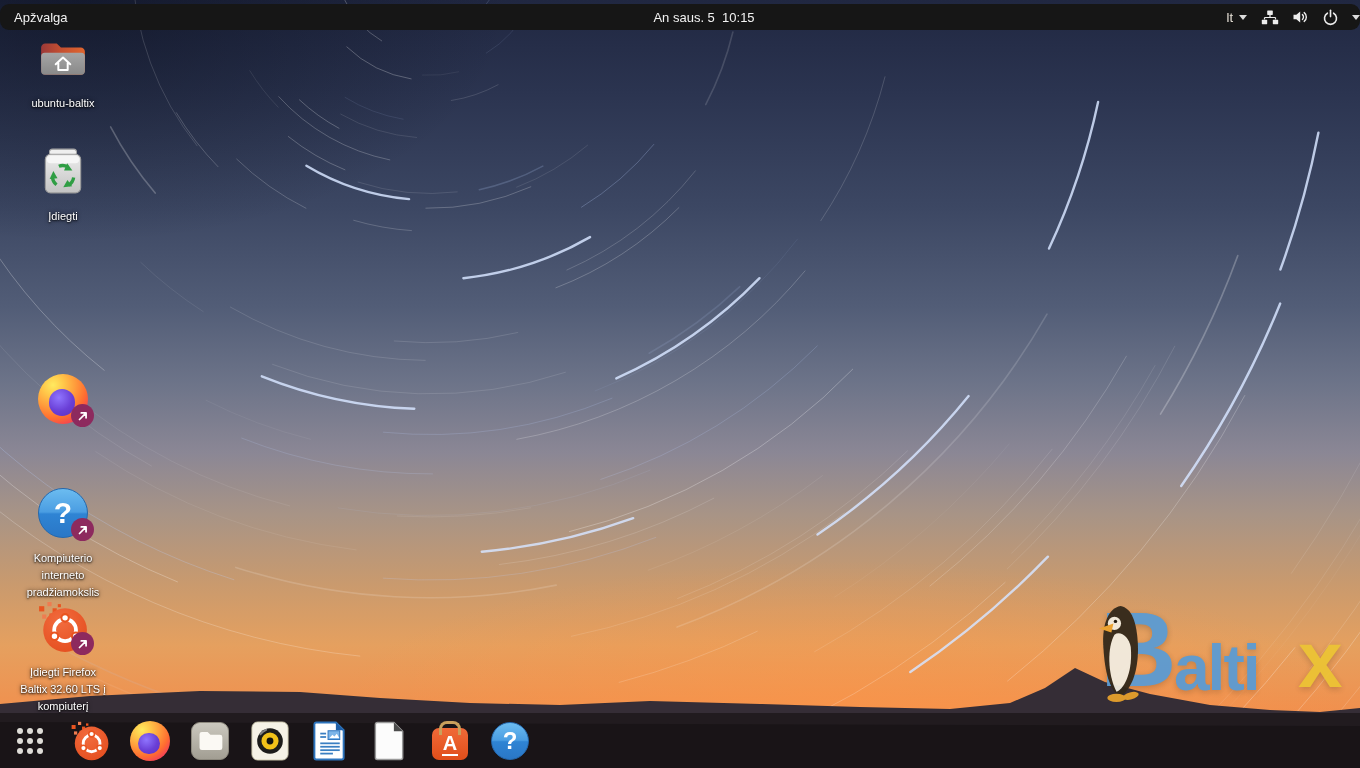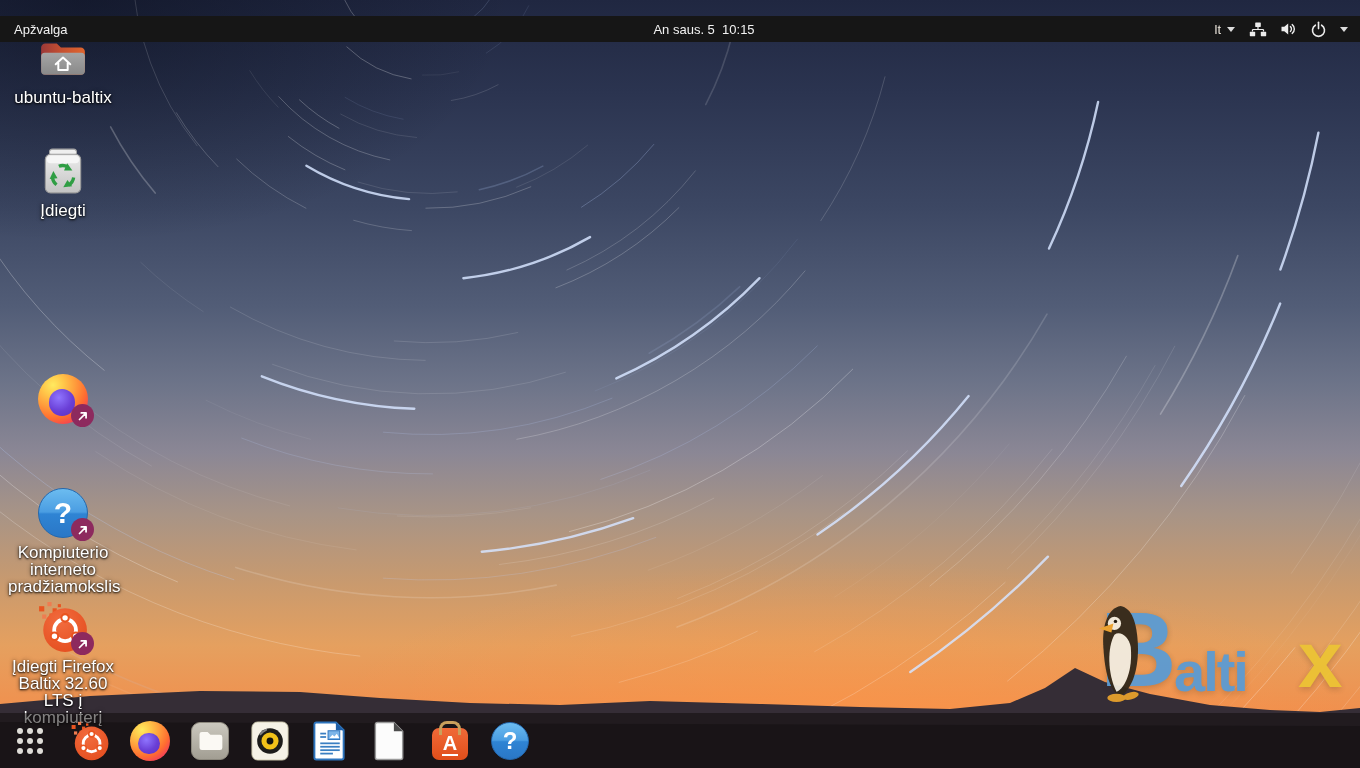--- a/index.html
+++ b/index.html
@@ -13,37 +13,37 @@
       radial-gradient(55% 30% at 62% 94%, rgba(255,150,70,.55), rgba(255,150,70,0) 70%),
       radial-gradient(45% 45% at 6% 0%, rgba(8,12,26,.5), rgba(8,12,26,0) 70%),
       linear-gradient(180deg,
         #202741 0%, #2b3450 12%, #3c4763 27%, #525d77 40%,
         #6d7489 50%, #8b8795 59%, #a89486 67%, #c99a6e 76%,
         #e5a05f 84%, #f0914f 92%, #ef8647 100%);
   }
   .trails, .mountains{ position:absolute; inset:0; width:1360px; height:768px; }
 
   
-  .topbar{ position:absolute; top:16px; left:0; width:100%; height:26px;
+  .topbar{ position:absolute; top:4px; left:0; width:100%; height:26px;
     background:#161616; color:#f2f2f2; display:flex; align-items:center;
-    font-size:13px; z-index:40; }
+    font-size:13px; z-index:40;border-radius:9px; }
   .tb-left{ padding:0 14px; height:100%; display:flex; align-items:center; }
   .tb-center{ position:absolute; left:0; right:0; text-align:center; pointer-events:none;margin-left:48px; }
   .clock{ white-space:pre; pointer-events:auto; }
-  .tb-right{ margin-left:auto; display:flex; align-items:center; gap:14px; padding-right:12px; height:100%; }
+  .tb-right{ margin-left:auto; display:flex; align-items:center; gap:14px; padding-right:0; height:100%; }
   .kb{ display:flex; align-items:center; gap:6px; color:#e8e2d8; }
   .caret{ width:0; height:0; border-left:4px solid transparent; border-right:4px solid transparent;
           border-top:5px solid #dcdcdc; display:inline-block; }
   .sysgroup{ display:flex; align-items:center; gap:13px; }
   .tb-icon svg{ display:block; }
 
   
   .desk{ position:absolute; left:8px; width:110px; text-align:center; z-index:20; cursor:default; }
   .desk .art{ height:54px; display:flex; align-items:center; justify-content:center; position:relative; }
-  .desk .lbl{ margin-top:4px; color:#fff; font-size:17px; line-height:17px;
+  .desk .lbl{ margin-top:10px; color:#fff; font-size:11px; line-height:17px;
     text-shadow:0 1px 2px rgba(0,0,0,.95), 0 0 4px rgba(0,0,0,.7); }
   .artbox{ position:relative; width:52px; height:52px; display:flex; align-items:center; justify-content:center; }
   .badge{ position:absolute; right:-5px; bottom:-2px; width:23px; height:23px; border-radius:50%;
     background:#8d2a5e; display:flex; align-items:center; justify-content:center; }
 
   
   .ff{ width:50px; height:50px; border-radius:50%; position:relative;
     background: radial-gradient(circle at 30% 22%, #ffea5f 0%, #ffc84a 20%, #ff9d3c 42%, #ff6d30 64%, #f2395c 84%, #c0206e 100%); }
   .ff::after{ content:""; position:absolute; left:21%; top:30%; width:53%; height:53%; border-radius:50%;
     background: radial-gradient(circle at 38% 32%, #8f75ff 0%, #6a3fd6 55%, #5b2fc4 100%); }
@@ -70,21 +70,21 @@
   .sw::before{ content:""; position:absolute; top:-7px; left:50%; transform:translateX(-50%);
     width:16px; height:11px; border:3px solid #c9a05c; border-bottom:none; border-radius:8px 8px 0 0; }
   .sw::after{ content:"A"; color:#fff; font-weight:bold; font-size:20px;
     border-bottom:2px solid #fff; line-height:1.05; padding:0 1px; }
 
   
   .brand{ position:absolute; left:1100px; top:594px; width:262px; height:116px; z-index:10; opacity:.95; }
   .brand span{ position:absolute; font-weight:bold; letter-spacing:-2px;
     text-shadow:0 2px 6px rgba(60,40,20,.25); }
   .brand-b{ left:0; bottom:8px; font-size:106px; line-height:1; }
-  .brand-mid{ left:74px; bottom:10px; font-size:56px; line-height:1; }
+  .brand-mid{ left:74px; bottom:10px; font-size:64px; line-height:1; }
   .brand-x{ left:198px; bottom:10px; font-size:80px; line-height:1; }
   .penguin{ position:absolute; left:-8px; bottom:6px; height:102px; }
 </style>
 </head>
 <body>
 
 <div class="stage">
 
   <div class="sky"></div>
   <svg class="trails" id="trailsSvg" viewBox="0 0 1360 768">

